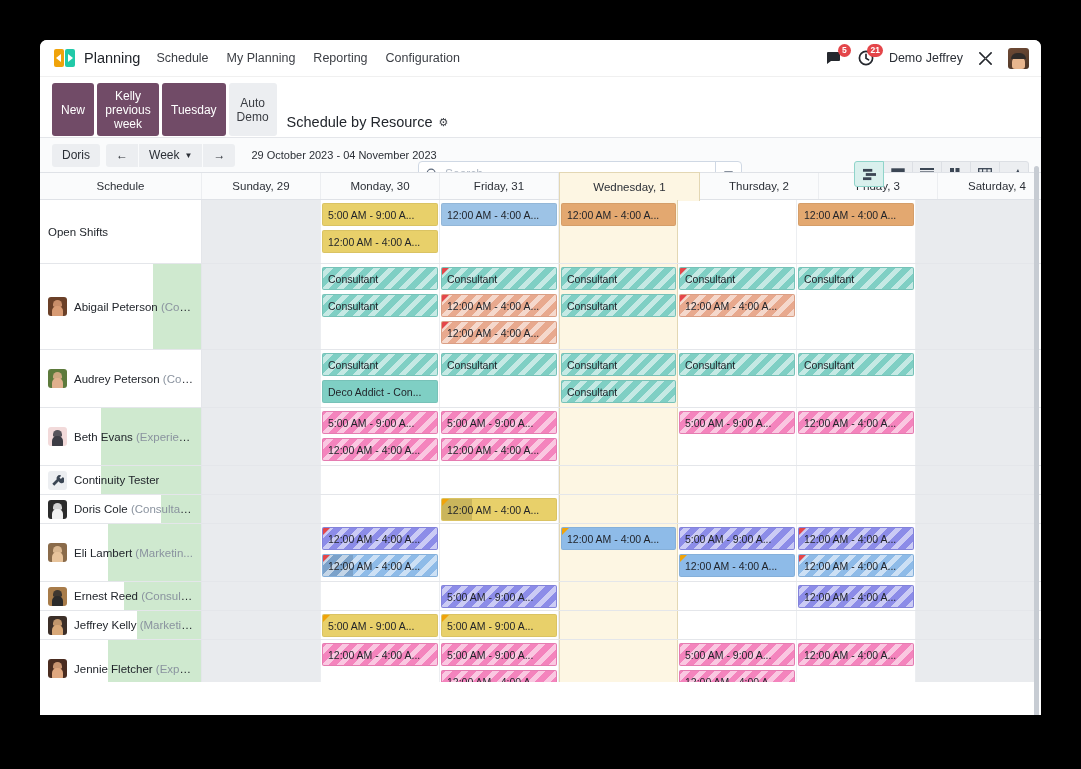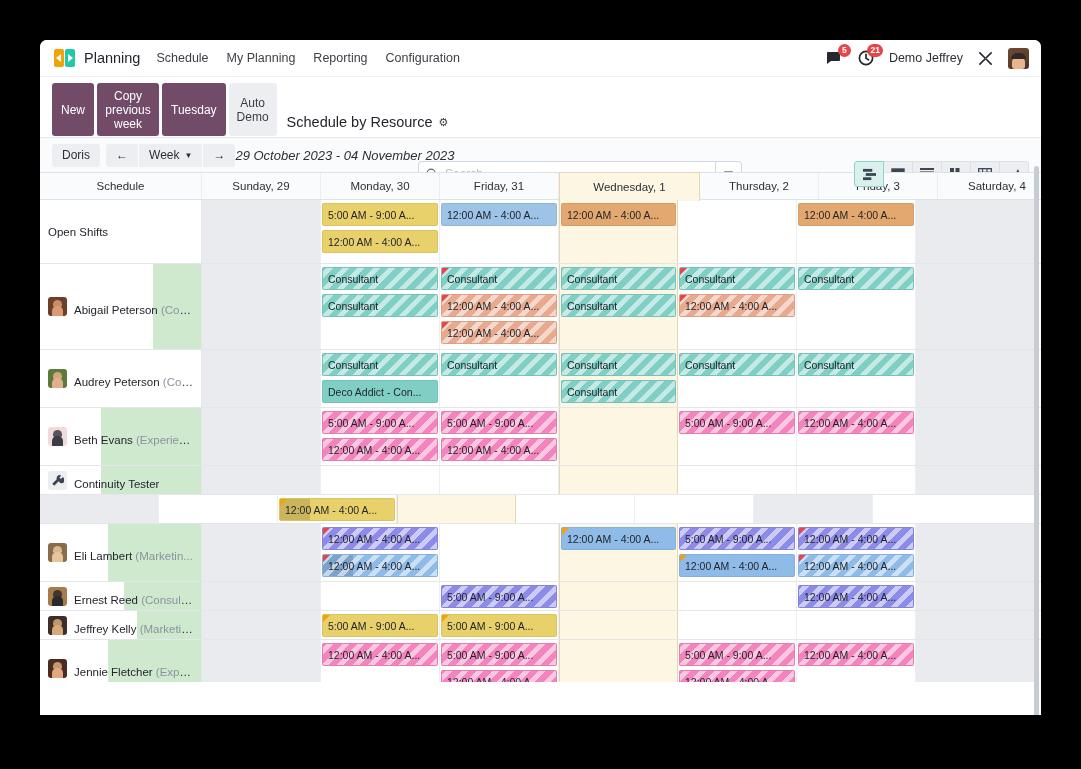--- a/index.html
+++ b/index.html
@@ -74,36 +74,36 @@
 
   
   .datebar { height:35px; background:#fafbfc; border-top:1px solid #e4e6ea;
      display:flex; align-items:center; padding:0 12px; gap:0; }
   .tbtn { background:#eceef1; border:none; border-radius:3px; font-size:12px; color:#2b2f36;
      height:23px; padding:0 10px; cursor:pointer; font-family:inherit; display:flex; align-items:center; }
   .arrgrp { display:flex; margin-left:6px; gap:1px; }
   .arrgrp .tbtn { border-radius:0; }
   .arrgrp .tbtn:first-child { border-radius:3px 0 0 3px; }
   .arrgrp .tbtn:last-child { border-radius:0 3px 3px 0; }
-  .daterange { font-size:13px; color:#2b2f36; white-space:nowrap;font-style:italic; }
+  .daterange { font-size:11px; color:#2b2f36; margin-left:16px; white-space:nowrap; }
 
   
   .gantt { position:relative; background:#fff; }
   .ghead { display:flex; height:28px; background:#fafbfc; border-top:1px solid #dfe2e7;
            border-bottom:1px solid #dfe2e7; }
   .ghead .hc { font-size:11.5px; color:#2b2f36; display:flex; align-items:center;
      justify-content:center; border-right:1px solid #eceef1; flex:none; }
   .hc.today { background:#fdf6e3; border-left:1px solid #e3d7b4; border-right:1px solid #e3d7b4;
      border-top:1px solid #e3d7b4; margin-top:-1px; height:29px; }
 
   .grow { display:flex; border-bottom:1px solid #e4e6ea; position:relative; }
   .resc { flex:none; width:162px; border-right:1px solid #e4e6ea; position:relative;
           display:flex; align-items:center; padding:0 8px; overflow:hidden; background:#fff; }
   .availbar { position:absolute; right:0; top:0; bottom:0; background:#cfe9cf; z-index:0; }
-  .resinner { position:relative; z-index:1; display:flex; align-items:flex-end; gap:7px;
+  .resinner { position:relative; z-index:1; display:flex; align-items:center; gap:7px;
               white-space:nowrap; overflow:hidden; }
   .av { width:19px; height:19px; border-radius:3px; flex:none; position:relative; overflow:hidden; }
   .rname { font-size:11.5px; color:#22262c; overflow:hidden; text-overflow:ellipsis; }
   .rname .role { color:#8a939f; }
 
   .cell { flex:none; border-right:1px solid #eceef1; position:relative; padding:3px 0 0 0; }
   .cell.weekend { background:#e9ebee; }
   .cell.today { background:#fdf6e3; border-left:1px solid #e3d7b4; border-right:1px solid #e3d7b4; }
 
   .pill { position:relative; height:23px; margin:0 1px 4px 1px; border-radius:2px;
@@ -163,21 +163,21 @@
               <path d="M2 2l5.2 5.2M14 2L8.8 7.2M2 14l5.2-5.2M14 14L8.8 8.8" stroke="#25282e" stroke-width="1.8" stroke-linecap="round"></path>
             </svg>
         </div>
         <div class="avatar-top"></div>
       </div>
     </div>
 
     <div class="cp">
       <div class="btn-group">
         <button class="btn">New</button>
-        <button class="btn wide">Copy previous week</button>
+        <button class="btn wide">Kelly previous week</button>
         <button class="btn">Tuesday</button>
         <button class="btn auto">Auto Demo</button>
       </div>
       <div class="bcrumb">
         <span>Schedule by Resource</span>
         <span class="gear">⚙</span>
       </div>
 
       <div class="searchbox">
         <span class="sicon">
@@ -456,20 +456,30 @@
             </div>
             <div class="cell weekend" style="width: 119px;"></div>
             <div class="cell" style="width: 119px;"></div>
             <div class="cell" style="width: 119px;"></div>
             <div class="cell today" style="width: 119px;"></div>
             <div class="cell" style="width: 119px;"></div>
             <div class="cell" style="width: 119px;"></div>
             <div class="cell weekend" style="width: 119px;"></div>
           </div>
           <div class="grow" style="height: 29px;">
+            <div class="resc" style="width: 162px;">
+              <div class="availbar" style="width: 25%;"></div>
+              <div class="resinner">
+                <div class="av" style="background: rgb(43, 43, 43);">
+                  <span style="position:absolute;left:4px;top:9px;width:11px;height:11px;border-radius:5px 5px 2px 2px;background:#f0f0f0"></span>
+                  <span style="position:absolute;left:5px;top:3px;width:9px;height:7px;border-radius:5px 5px 2px 2px;background:#f0f0f0;opacity:.85"></span>
+                </div>
+                <div class="rname">Doris Cole <span class="role">(Consultant)</span></div>
+              </div>
+            </div>
             <div class="cell weekend" style="width: 119px;"></div>
             <div class="cell" style="width: 119px;"></div>
             <div class="cell" style="width: 119px;">
               <div class="pill" style="background: rgb(232, 208, 106);">
                 <div class="fill" style="width: 26%;"></div>
                 <div class="corner warn"></div>
                 <span class="lbl">12:00 AM - 4:00 A...</span>
               </div>
             </div>
             <div class="cell today" style="width: 119px;"></div>

